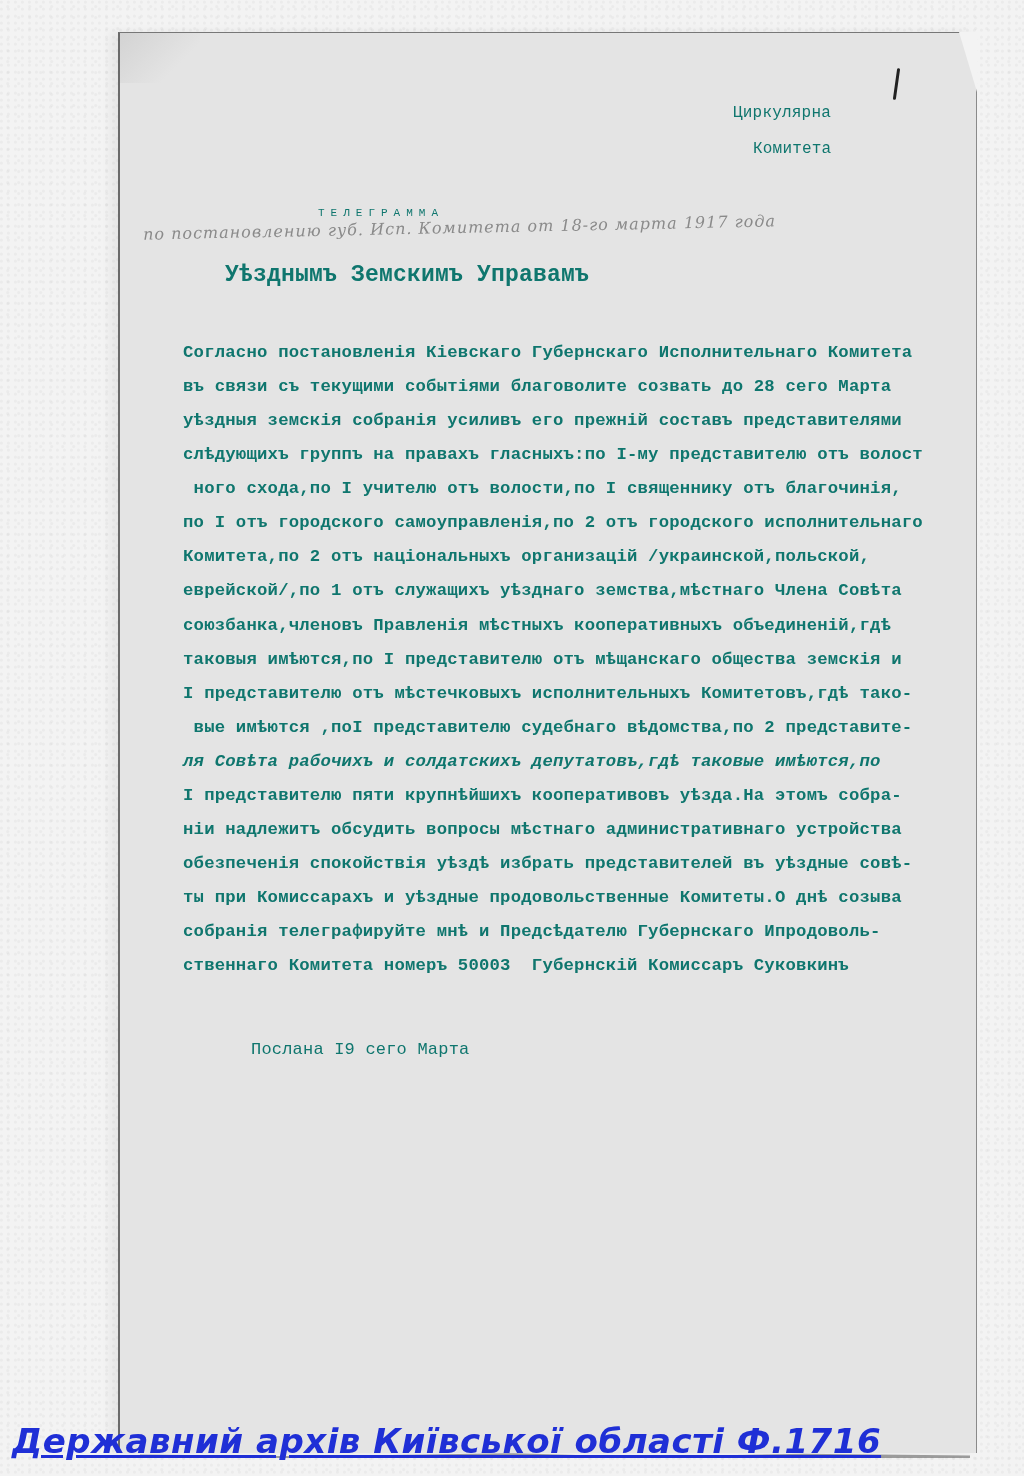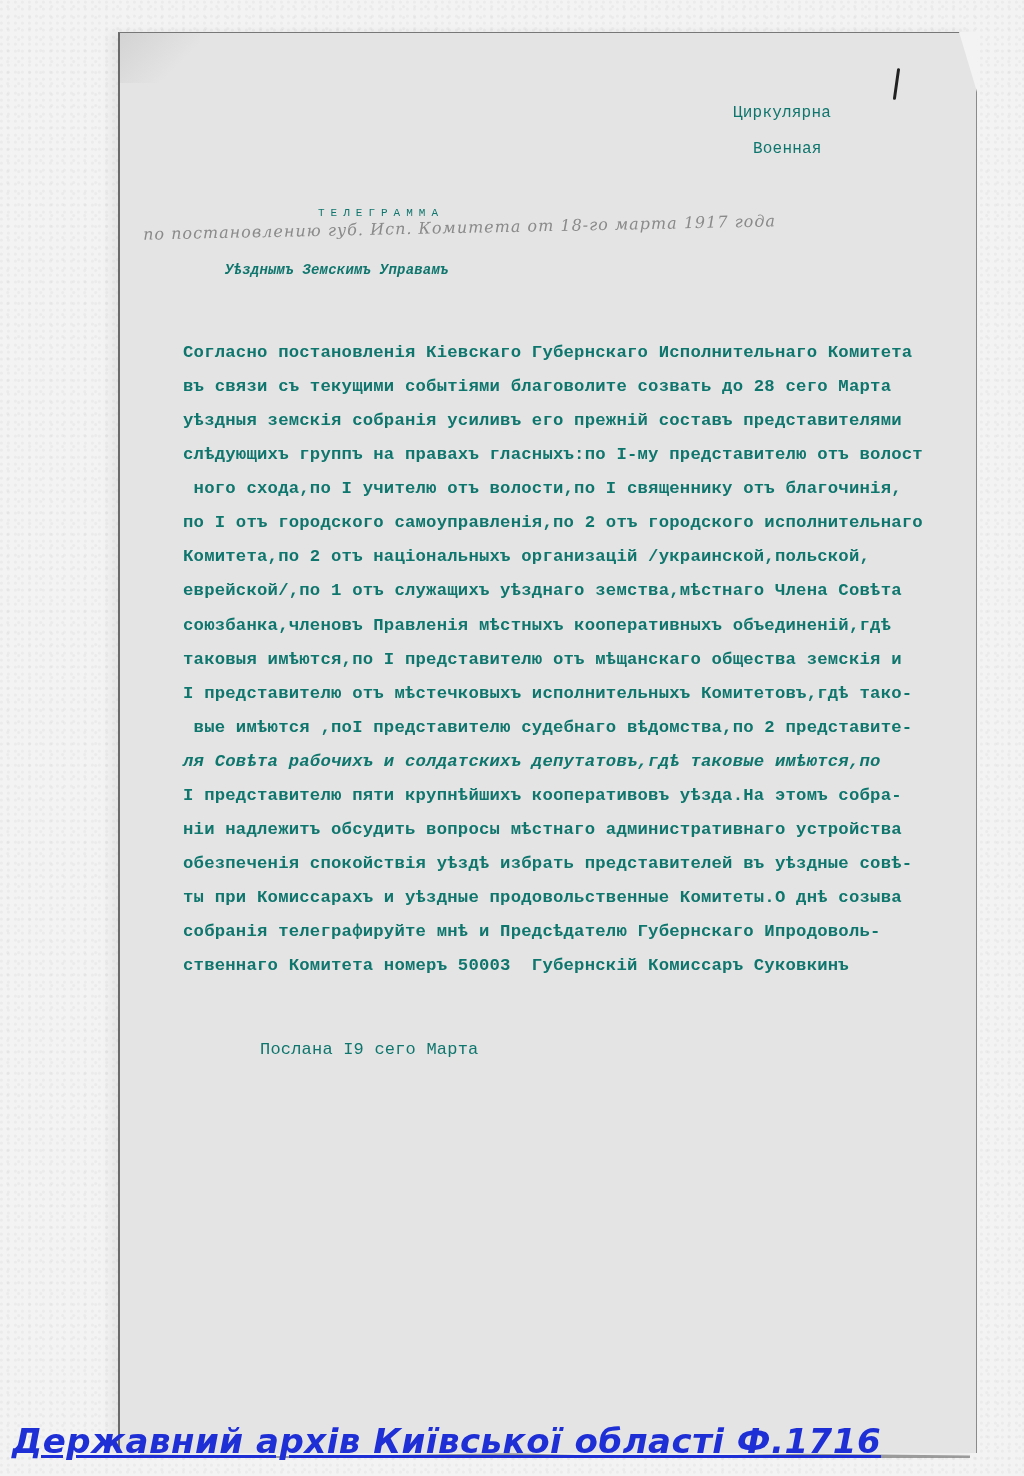--- a/index.html
+++ b/index.html
@@ -38,21 +38,21 @@
   }
   .stamp-line { font-size: 16px; }
   .title {
     font-size: 11px; font-weight: normal; letter-spacing: 6px;
   }
   .handwritten {
     position: absolute; left: 143px; top: 218px; font-family: "DejaVu Serif", serif;
     font-style: italic; font-size: 16px; color: #8a8a8a; white-space: pre;
     transform: rotate(-1.2deg); letter-spacing: 1px;
   }
-  .addressee { font-size: 14px; font-weight: bold; font-style: italic; }
+  .addressee { font-size: 23px; font-weight: bold; }
   .body-text { font-size: 17.3px; font-weight: bold; }
   .sent { font-size: 17px; }
   .watermark {
     position: absolute; left: 12px; top: 1421px;
     font-family: "DejaVu Sans", sans-serif; font-weight: bold; font-style: italic;
     font-size: 34px; color: #1f2fd6; white-space: pre; letter-spacing: 0.5px; text-decoration: underline;
   }
   .torn-bottom {
     position: absolute; left: 140px; top: 1452px; width: 830px; height: 6px;
     background: #555; clip-path: polygon(0 40%, 20% 70%, 45% 20%, 60% 80%, 80% 30%, 100% 60%, 100% 100%, 0 100%);
@@ -62,21 +62,21 @@
 </head>
 <body>
 
 <div class="sheet">
   <div class="sheet-folded-corner"></div>
 </div>
 
 <div class="pencil-mark" title=""></div>
 
 <div class="t stamp-line" style="left:733px; top:104px;">Циркулярна</div>
-<div class="t stamp-line" style="left:753px; top:140px;">Военная</div>
+<div class="t stamp-line" style="left:753px; top:140px;">Комитета</div>
 
 <div class="t title" style="left:318px; top:207px;">ТЕЛЕГРАММА</div>
 <div class="handwritten">по постановлению губ. Исп. Комитета от 18-го марта 1917 года</div>
 
 <div class="t addressee" style="left:225px; top:262px;">Уѣзднымъ Земскимъ Управамъ</div>
 
 <div>
   <div class="t body-text" style="left:183px; top:343px;">Согласно постановленія Кіевскаго Губернскаго Исполнительнаго Комитета</div>
   <div class="t body-text" style="left:183px; top:377px;">въ связи съ текущими событіями благоволите созвать до 28 сего Марта</div>
   <div class="t body-text" style="left:183px; top:411px;">уѣздныя земскія собранія усиливъ его прежній составъ представителями</div>
@@ -91,16 +91,16 @@
   <div class="t body-text" style="left:183px; top:718px;"> вые имѣются ,поI представителю судебнаго вѣдомства,по 2 представите-</div>
   <div class="t body-text" style="left:183px; top:752px;font-style:italic;">ля Совѣта рабочихъ и солдатскихъ депутатовъ,гдѣ таковые имѣются,по</div>
   <div class="t body-text" style="left:183px; top:786px;">I представителю пяти крупнѣйшихъ кооперативовъ уѣзда.На этомъ собра-</div>
   <div class="t body-text" style="left:183px; top:820px;">ніи надлежитъ обсудить вопросы мѣстнаго административнаго устройства</div>
   <div class="t body-text" style="left:183px; top:854px;">обезпеченія спокойствія уѣздѣ избрать представителей въ уѣздные совѣ-</div>
   <div class="t body-text" style="left:183px; top:888px;">ты при Комиссарахъ и уѣздные продовольственные Комитеты.О днѣ созыва</div>
   <div class="t body-text" style="left:183px; top:922px;">собранія телеграфируйте мнѣ и Предсѣдателю Губернскаго Ипродоволь-</div>
   <div class="t body-text" style="left:183px; top:956px;">ственнаго Комитета номеръ 50003  Губернскій Комиссаръ Суковкинъ</div>
 </div>
 
-<div class="t sent" style="left:260px; top:1040px;">Послана I9 сего Марта</div>
+<div class="t sent" style="left:251px; top:1040px;">Послана I9 сего Марта</div>
 
 <div class="torn-bottom"></div>
 <div class="watermark">Державний архів Київської області Ф.1716</div>
 
 </body></html>

